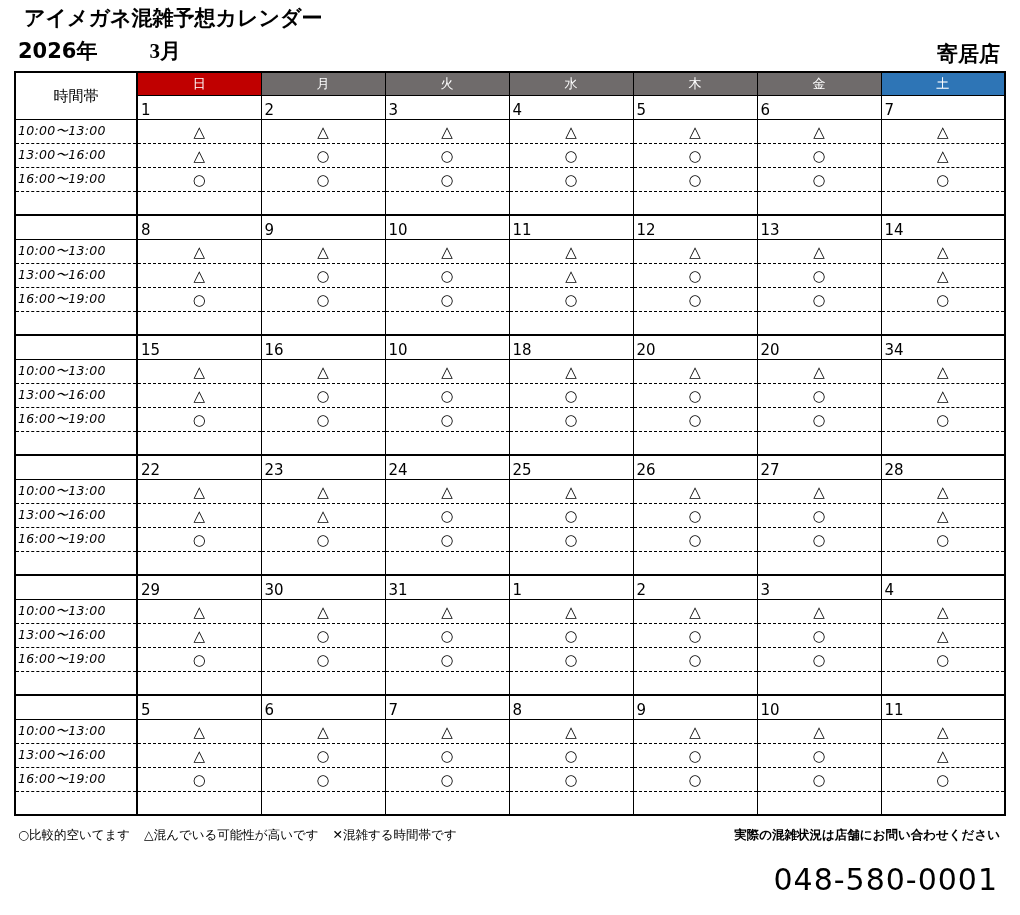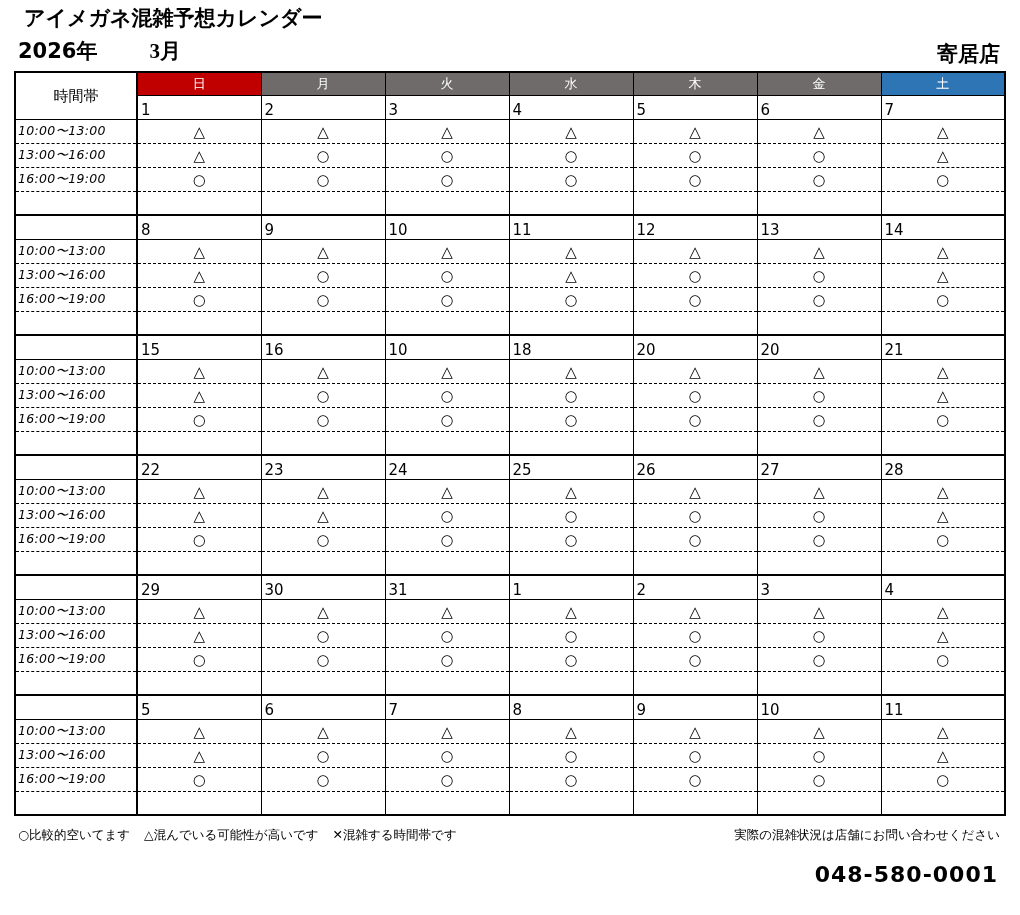--- a/index.html
+++ b/index.html
@@ -17,22 +17,22 @@
   tr.daterow td{height:23px;font-size:15px;vertical-align:bottom;line-height:18px;border-bottom:1px solid #000;}
   tr.daterow td.dc{border-left:1px solid #000;padding-left:3px;}
   tr.slot td{height:23px;border-bottom:1px dashed #000;font-size:15px;text-align:center;vertical-align:middle;}
   tr.slot td.tl{text-align:left;font-size:12.5px;padding-left:2px;letter-spacing:0.3px;font-style:italic;}
   tr.slot td.mc{border-left:1px solid #000;}
   tr.blank td{height:22px;border-bottom:2px solid #000;}
   tr.blank td.mc{border-left:1px solid #000;}
   td.tl, td.tblank{border-right:2px solid #000;}
   .legend{position:absolute;left:18px;top:827px;font-size:12.5px;}
   .legend span{margin-right:10px;}
-  .note{position:absolute;right:20px;top:827px;font-size:12.5px;}
-  .phone{position:absolute;right:22px;top:862px;font-size:22px;font-weight:bold;letter-spacing:1px;}
+  .note{position:absolute;right:20px;top:827px;font-size:12.5px;font-weight:bold;}
+  .phone{position:absolute;right:22px;top:862px;font-size:30px;font-weight:normal;letter-spacing:1px;}
 </style>
 </head>
 <body>
 
 <div class="title">アイメガネ混雑予想カレンダー</div>
 <div class="ym">
   <span>2026年</span><span class="month">3月</span>
 </div>
 <div class="store">寄居店</div>
 
@@ -158,21 +158,21 @@
         <td class="mc"></td>
       </tr>
       <tr class="daterow">
         <td class="tblank"></td>
         <td class="dc">15</td>
         <td class="dc">16</td>
         <td class="dc">10</td>
         <td class="dc">18</td>
         <td class="dc">20</td>
         <td class="dc">20</td>
-        <td class="dc">21</td>
+        <td class="dc">34</td>
       </tr>
       <tr class="slot">
         <td class="tl">10:00〜13:00</td>
         <td class="mc">△</td>
         <td class="mc">△</td>
         <td class="mc">△</td>
         <td class="mc">△</td>
         <td class="mc">△</td>
         <td class="mc">△</td>
         <td class="mc">△</td>

